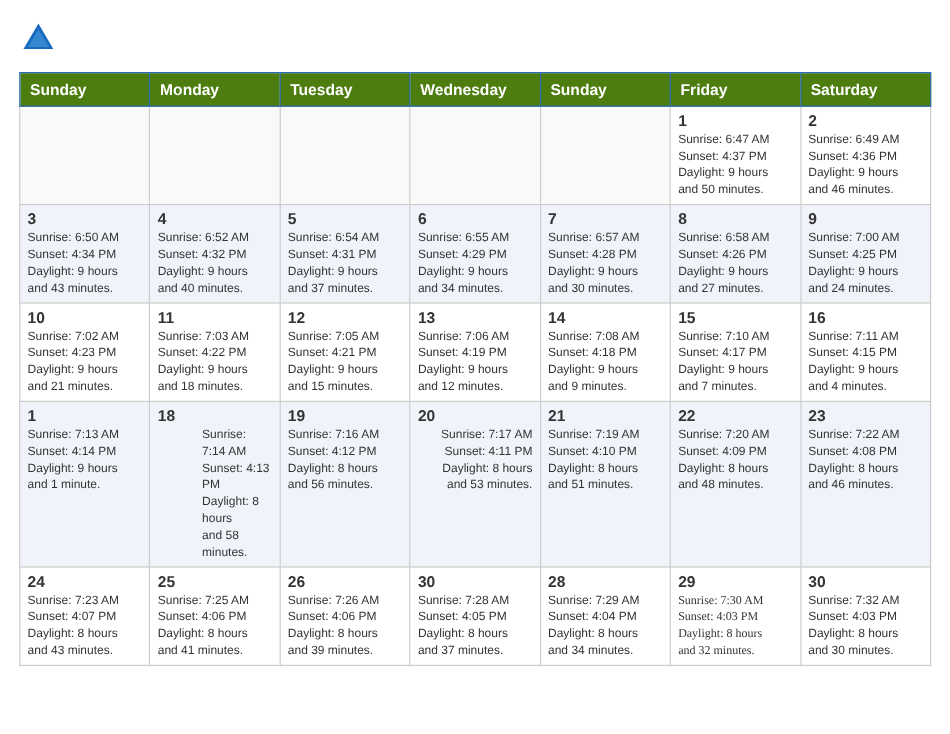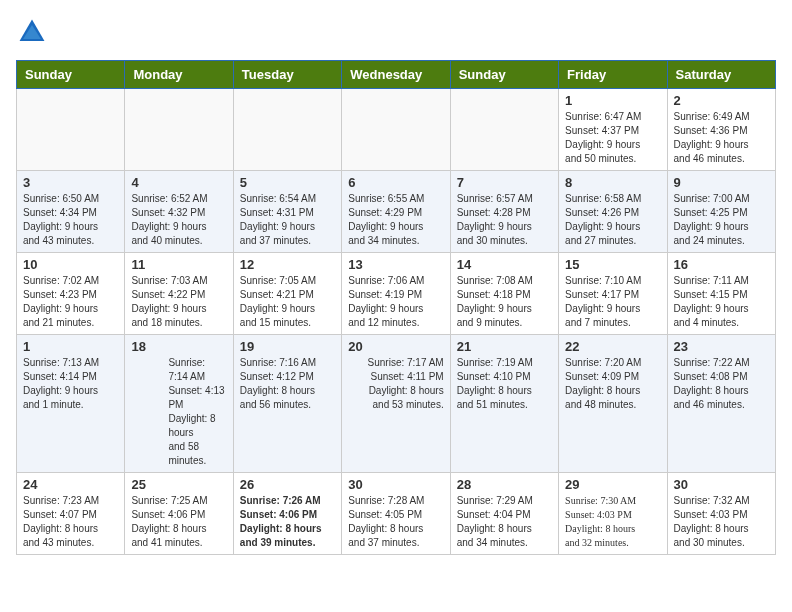--- a/index.html
+++ b/index.html
@@ -302,21 +302,21 @@
         </td>
         <td>
           <span class="day-num">25</span>
           <div class="day-info" style="white-space: pre-line;">Sunrise: 7:25 AM
 Sunset: 4:06 PM
 Daylight: 8 hours
 and 41 minutes.</div>
         </td>
         <td>
           <span class="day-num">26</span>
-          <div class="day-info" style="white-space: pre-line; font-weight: bold;">Sunrise: 7:26 AM
+          <div class="day-info" style="white-space: pre-line;">Sunrise: 7:26 AM
 Sunset: 4:06 PM
 Daylight: 8 hours
 and 39 minutes.</div>
         </td>
         <td>
           <span class="day-num">30</span>
           <div class="day-info" style="white-space: pre-line;">Sunrise: 7:28 AM
 Sunset: 4:05 PM
 Daylight: 8 hours
 and 37 minutes.</div>

